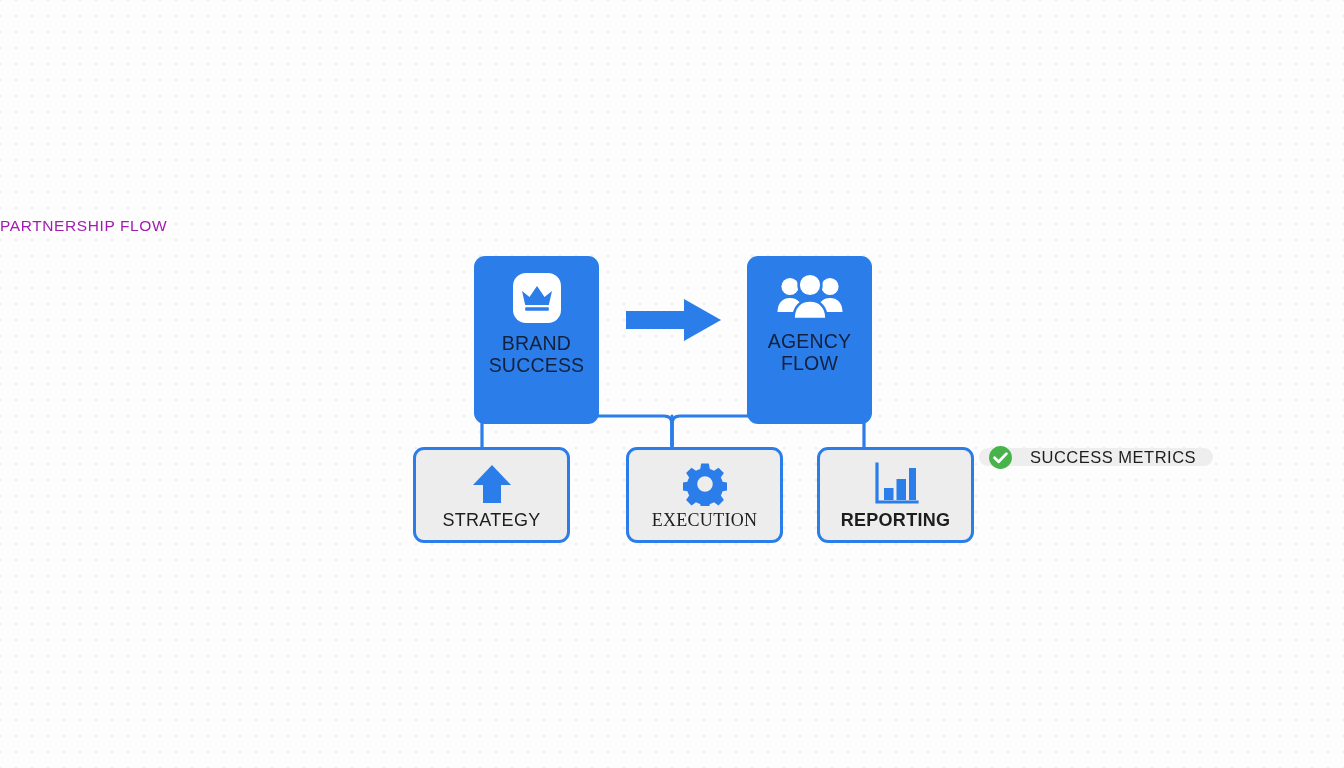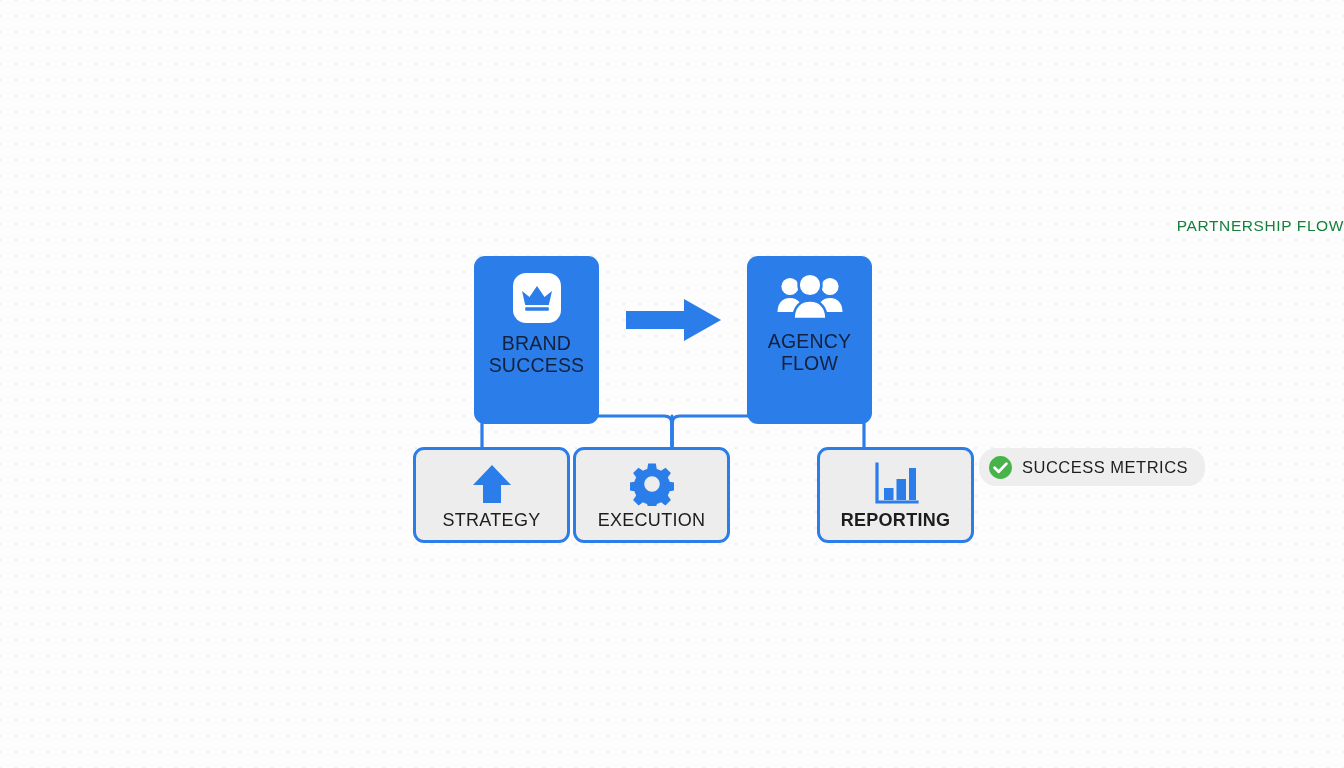--- a/index.html
+++ b/index.html
@@ -17,24 +17,24 @@
     font-family:"Liberation Sans", sans-serif;
     position:relative;
   }
 
   #canvas { position:absolute; inset:0; }
 
   
   .flow-title {
     position:absolute;
     left:0; top:217px; width:1344px;
-    text-align:right;
+    text-align:left;
     font-size:15.5px;
     letter-spacing:0.6px;
-    color:#15803d;
+    color:#a21caf;
     white-space:nowrap;
   }
   
   .flow-title span { position:relative; left:0px; }
 
   
   .node-blue {
     position:absolute;
     width:125px; height:168px;
     background:#2b7de9;
@@ -102,33 +102,33 @@
     margin-bottom:4px;
   }
   .node-gray .node-label {
     font-size:18px;
     color:#1d1d1d;
     letter-spacing:0.3px;
     white-space:nowrap;
   }
 
   #node-strategy  { left:404px; top:447px;margin-left:9px; }
-  #node-execution { left:573px; top:447px; }
+  #node-execution { left:626px; top:447px;font-family:Liberation Serif, serif; }
   #node-reporting { left:817px; top:447px;font-weight:bold; }
 
   
   #success-pill {
     position:absolute;
     left:979px; top:448px;
-    height:38px;
+    height:18px;
     background:#eeeeee;
     border-radius:17px;
     display:flex;
     align-items:center;
-    gap:9px;
+    gap:17px;
     padding:0 17px 0 9px;
   }
   #success-pill .pill-label {
     font-size:16.5px;
     color:#1d1d1d;
     letter-spacing:0.5px;
     white-space:nowrap;
   }
   .check-circle {
     width:25px; height:25px;

